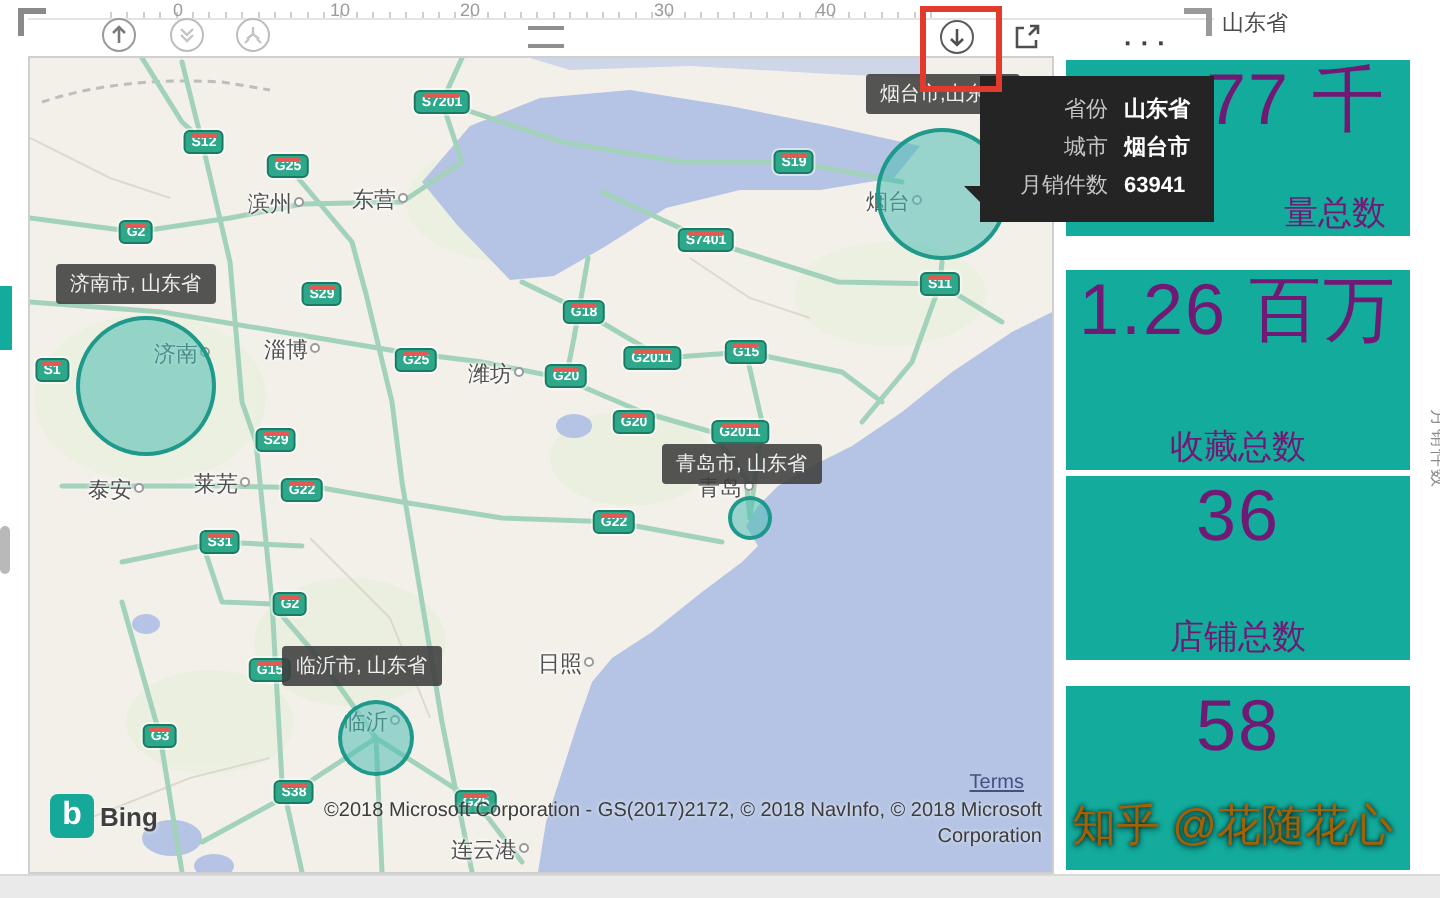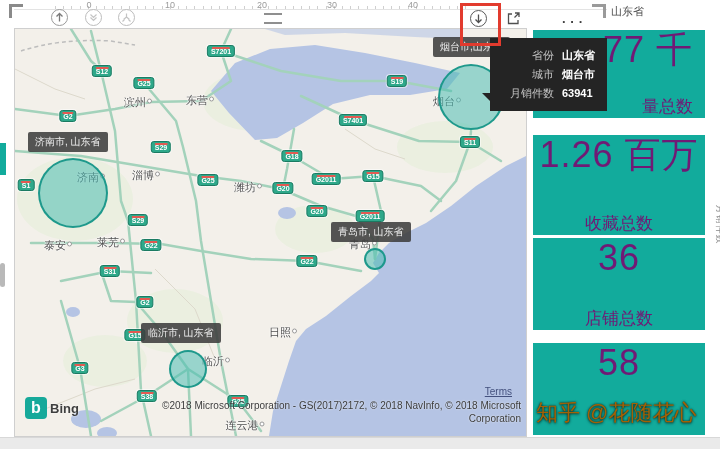--- a/index.html
+++ b/index.html
@@ -78,21 +78,21 @@
 </head>
 <body>
 
 <div id="stage">
 
   <div>
     <div class="ruler-ticks"></div>
     <div id="ruler-nums">
         <div class="ruler-num" style="left: 89px;">0</div>
         <div class="ruler-num" style="left: 170px;">10</div>
-        <div class="ruler-num" style="left: 262px; text-align: right;">20</div>
+        <div class="ruler-num" style="left: 235px; text-align: right;">20</div>
         <div class="ruler-num" style="left: 332px;">30</div>
         <div class="ruler-num" style="left: 413px;">40</div>
       </div>
   </div>
   <div class="header-line"></div>
 
   <div class="circle-btn" style="left:51px;top:9px;border-color:#9a9a9a;">
     <svg width="11" height="11" viewBox="0 0 11 11">
         <path d="M5.5 9.5 V2 M2.5 4.5 L5.5 1.5 8.5 4.5" fill="none" stroke="#7a7a7a" stroke-width="1.3"></path>
       </svg>
@@ -177,29 +177,29 @@
         <path d="M86,242 L96,272 121,273 146,302 173,340 176,407"></path>
         <path d="M173,340 L132,367 86,392"></path>
         <path d="M173,340 L223,372 246,402"></path>
         <path d="M46,272 L65,339 76,407"></path>
         <path d="M46,252 L95,242 136,244"></path>
       </g>
     </svg>
 
     <div id="cities-layer">
         <div class="city" style="left: 123px; top: 73px;">滨州</div>
-        <div class="city" style="left: 185px; top: 71px; text-align: right;">东营</div>
+        <div class="city" style="left: 175px; top: 71px; text-align: right;">东营</div>
         <div class="city" style="left: 131px; top: 146px;">淄博</div>
         <div class="city" style="left: 233px; top: 158px;">潍坊</div>
         <div class="city" style="left: 76px; top: 148px;">济南</div>
         <div class="city" style="left: 43px; top: 216px;">泰安</div>
         <div class="city" style="left: 96px; top: 213px;">莱芜</div>
         <div class="city" style="left: 348px; top: 215px;">青岛</div>
         <div class="city" style="left: 432px; top: 72px;">烟台</div>
-        <div class="city" style="left: 171px; top: 332px; margin-left: 30px;">临沂</div>
+        <div class="city" style="left: 171px; top: 332px;">临沂</div>
         <div class="city" style="left: 268px; top: 303px;">日照</div>
         <div class="city" style="left: 230px; top: 396px;">连云港</div>
       </div>
     <div id="bubbles-layer">
         <div class="bubble" style="left: 58px; top: 164px; width: 70px; height: 70px;"></div>
         <div class="bubble" style="left: 456px; top: 68px; width: 66px; height: 66px;"></div>
         <div class="bubble" style="left: 360px; top: 230px; width: 22px; height: 22px;"></div>
         <div class="bubble" style="left: 173px; top: 340px; width: 38px; height: 38px;"></div>
       </div>
     <div id="shields-layer">

